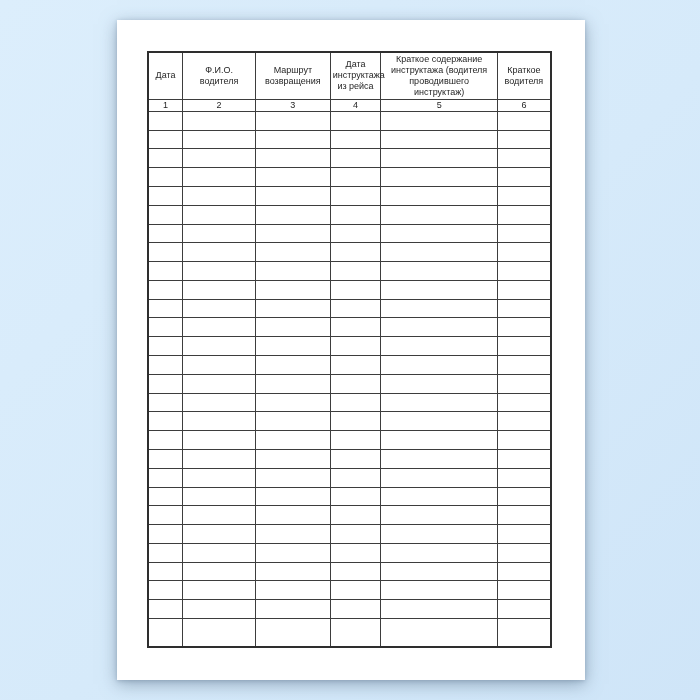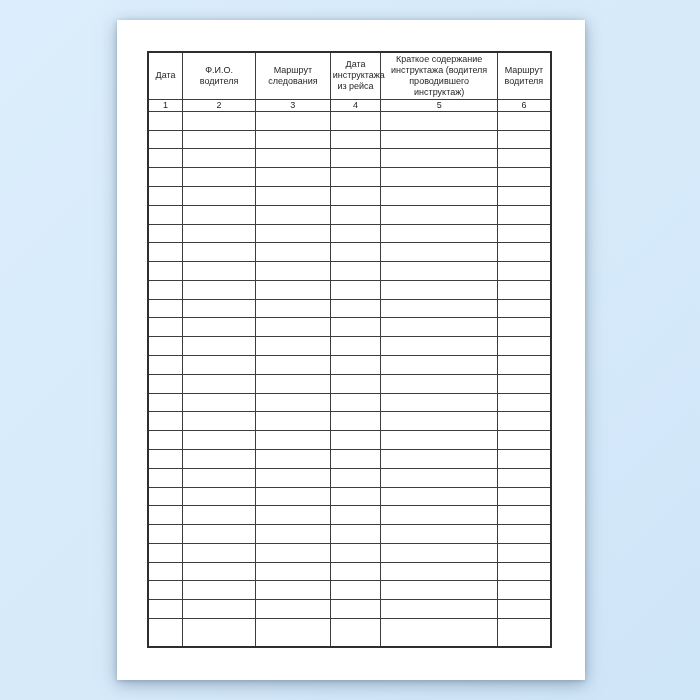--- a/index.html
+++ b/index.html
@@ -84,24 +84,24 @@
           <col class="c2">
           <col class="c3">
           <col class="c4">
           <col class="c5">
           <col class="c6">
       </colgroup>
       <thead>
         <tr class="head-row">
           <th>Дата</th>
           <th>Ф.И.О. водителя</th>
-          <th>Маршрут следования</th>
+          <th>Маршрут возвращения</th>
           <th>Дата инструктажа из рейса</th>
           <th>Краткое содержание инструктажа (водителя проводившего инструктаж)</th>
-          <th>Маршрут водителя</th>
+          <th>Краткое водителя</th>
         </tr>
         <tr class="num-row">
           <td>1</td>
           <td>2</td>
           <td>3</td>
           <td>4</td>
           <td>5</td>
           <td>6</td>
         </tr>
       </thead>

